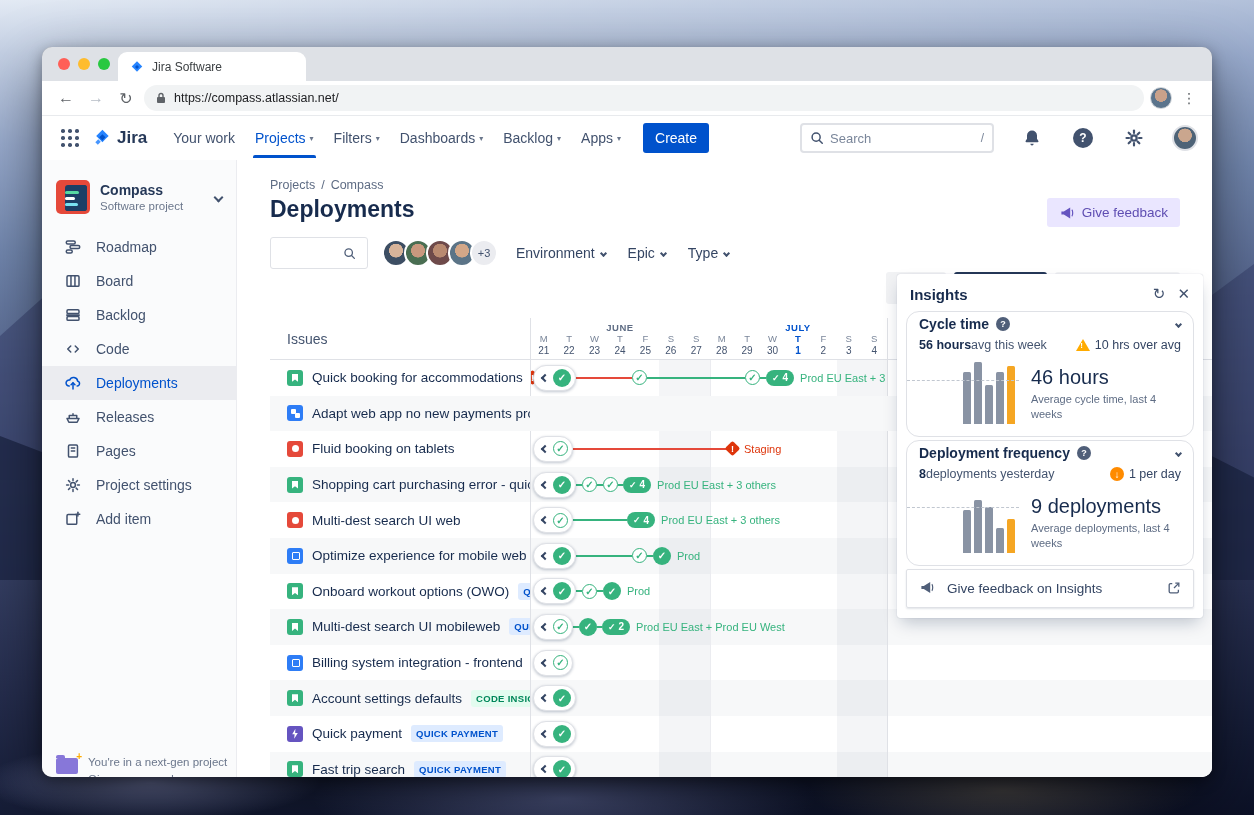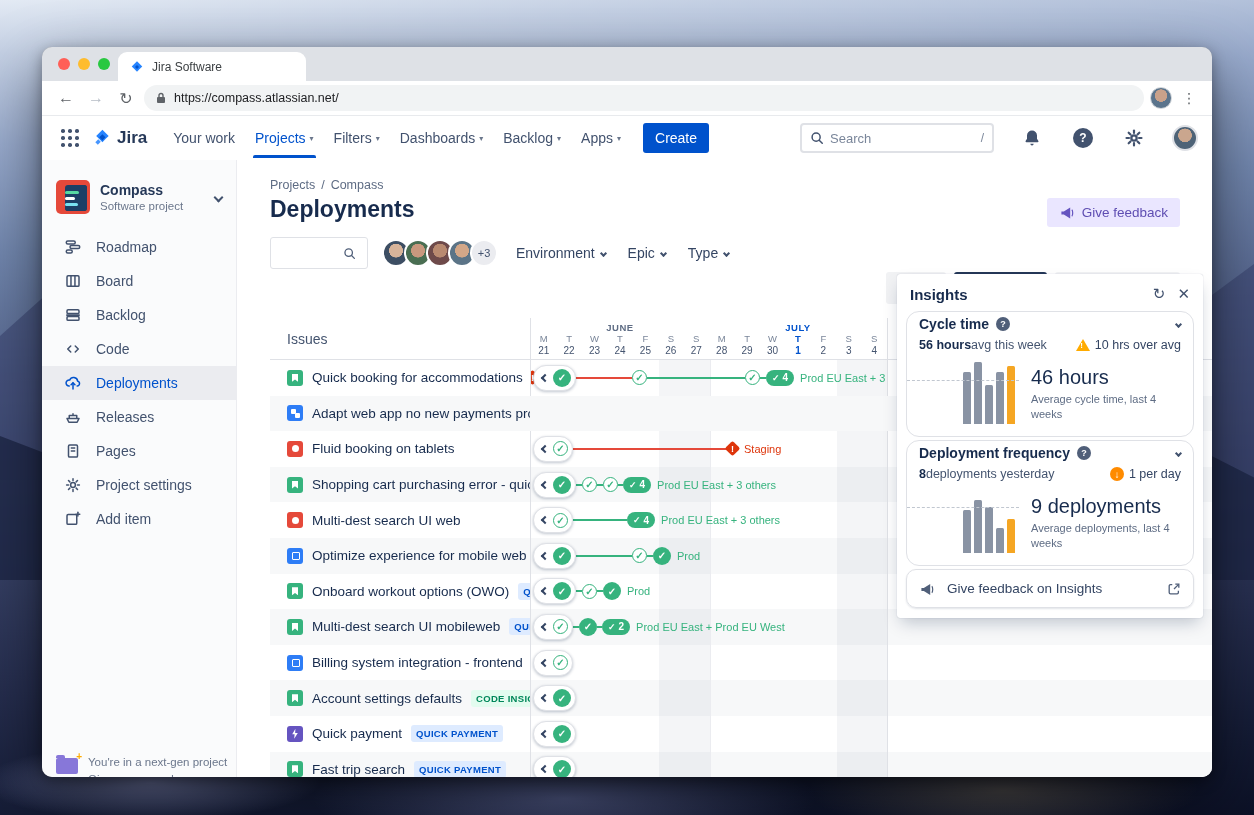--- a/index.html
+++ b/index.html
@@ -206,22 +206,22 @@
   .down-circ { width:14px; height:14px; border-radius:50%; background:#ff8b00; color:#fff; font-size:10px; font-weight:bold;
     display:flex; align-items:center; justify-content:center; }
   .chartrow { display:flex; align-items:flex-end; margin-top:10px; gap:12px; }
   .barzone { flex:1; position:relative; height:62px; display:flex; align-items:flex-end; justify-content:flex-end; gap:3px; padding-right:4px; }
   .barzone .avgline { position:absolute; left:-12px; right:0; border-top:1.5px dashed #c1c7d0; }
   .bar { width:8px; background:#8993a4; border-radius:1.5px 1.5px 0 0; }
   .bar.accent { background:#f5a623; }
   .bigstat { width:150px; flex:0 0 auto; padding-bottom:2px; }
   .bigval { font-size:20px; color:#172b4d; }
   .bigcap { font-size:11px; color:#5e6c84; line-height:1.35; margin-top:3px; }
-  .fb-card { border:1px solid #dfe1e6; border-radius:10px; box-shadow:0 1px 2px rgba(9,30,66,.12);
-    display:flex; align-items:flex-end; gap:12px; padding:11px 12px; margin-bottom:0; }
+  .fb-card { border:1px solid #dfe1e6; border-radius:2px; box-shadow:0 1px 2px rgba(9,30,66,.12);
+    display:flex; align-items:flex-start; gap:12px; padding:11px 12px; margin-bottom:0; }
   .fb-text { font-size:13.5px; color:#344563; flex:1; }
 
   svg { display:block; }
 </style>
 </head>
 <body>
 
 <div class="desktop">
   <div class="mtn mtn1"></div>
   <div class="mtn mtn2"></div>

